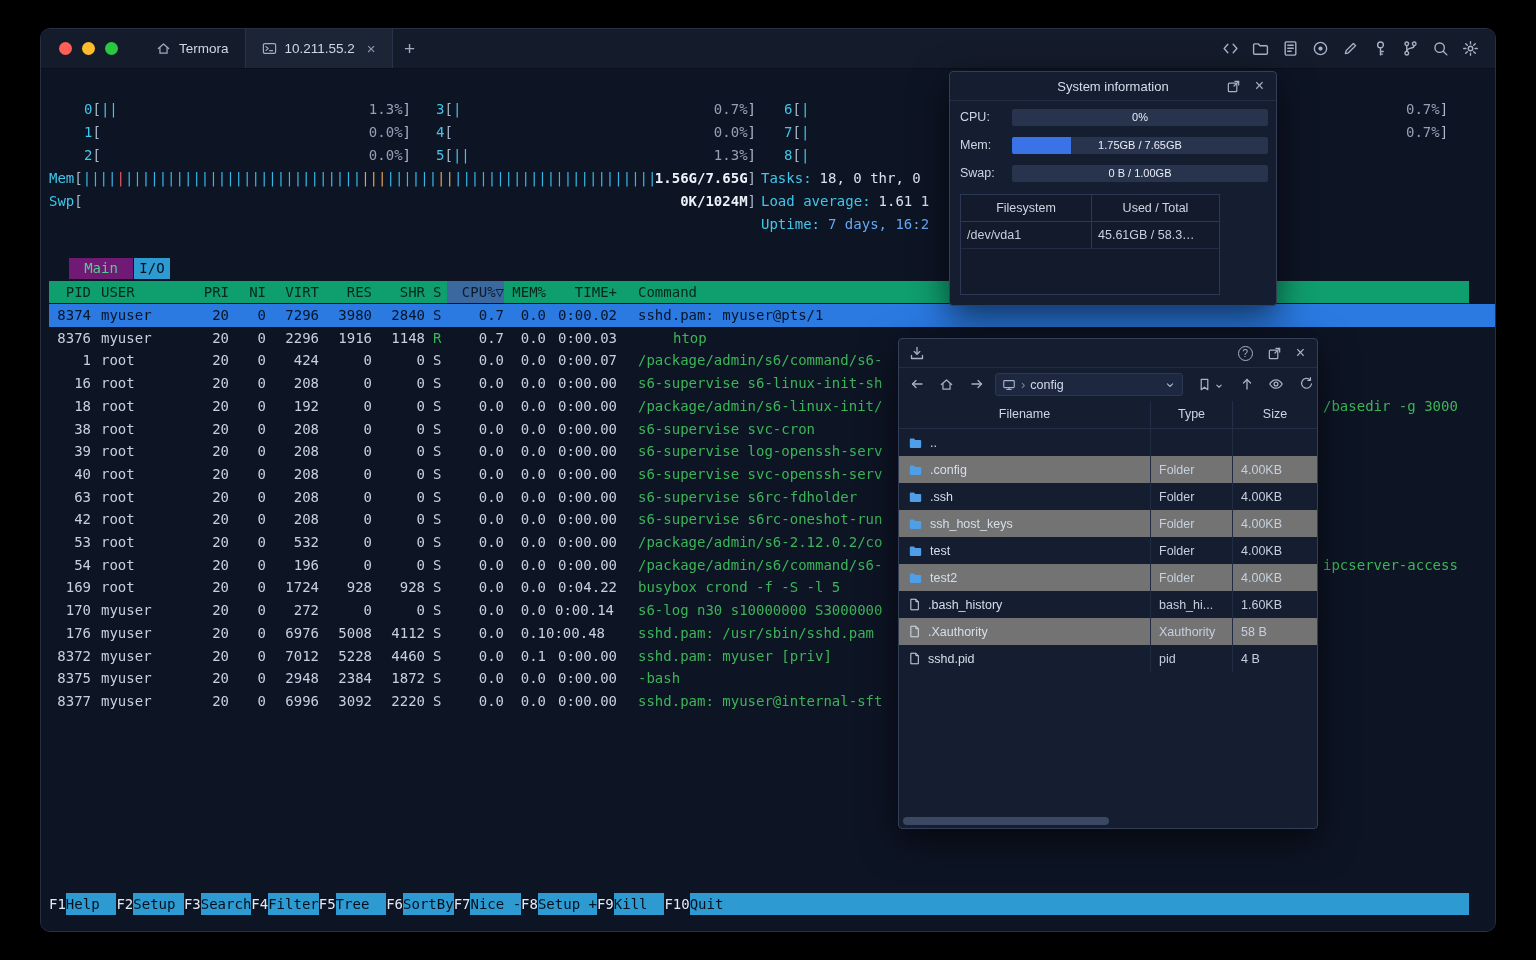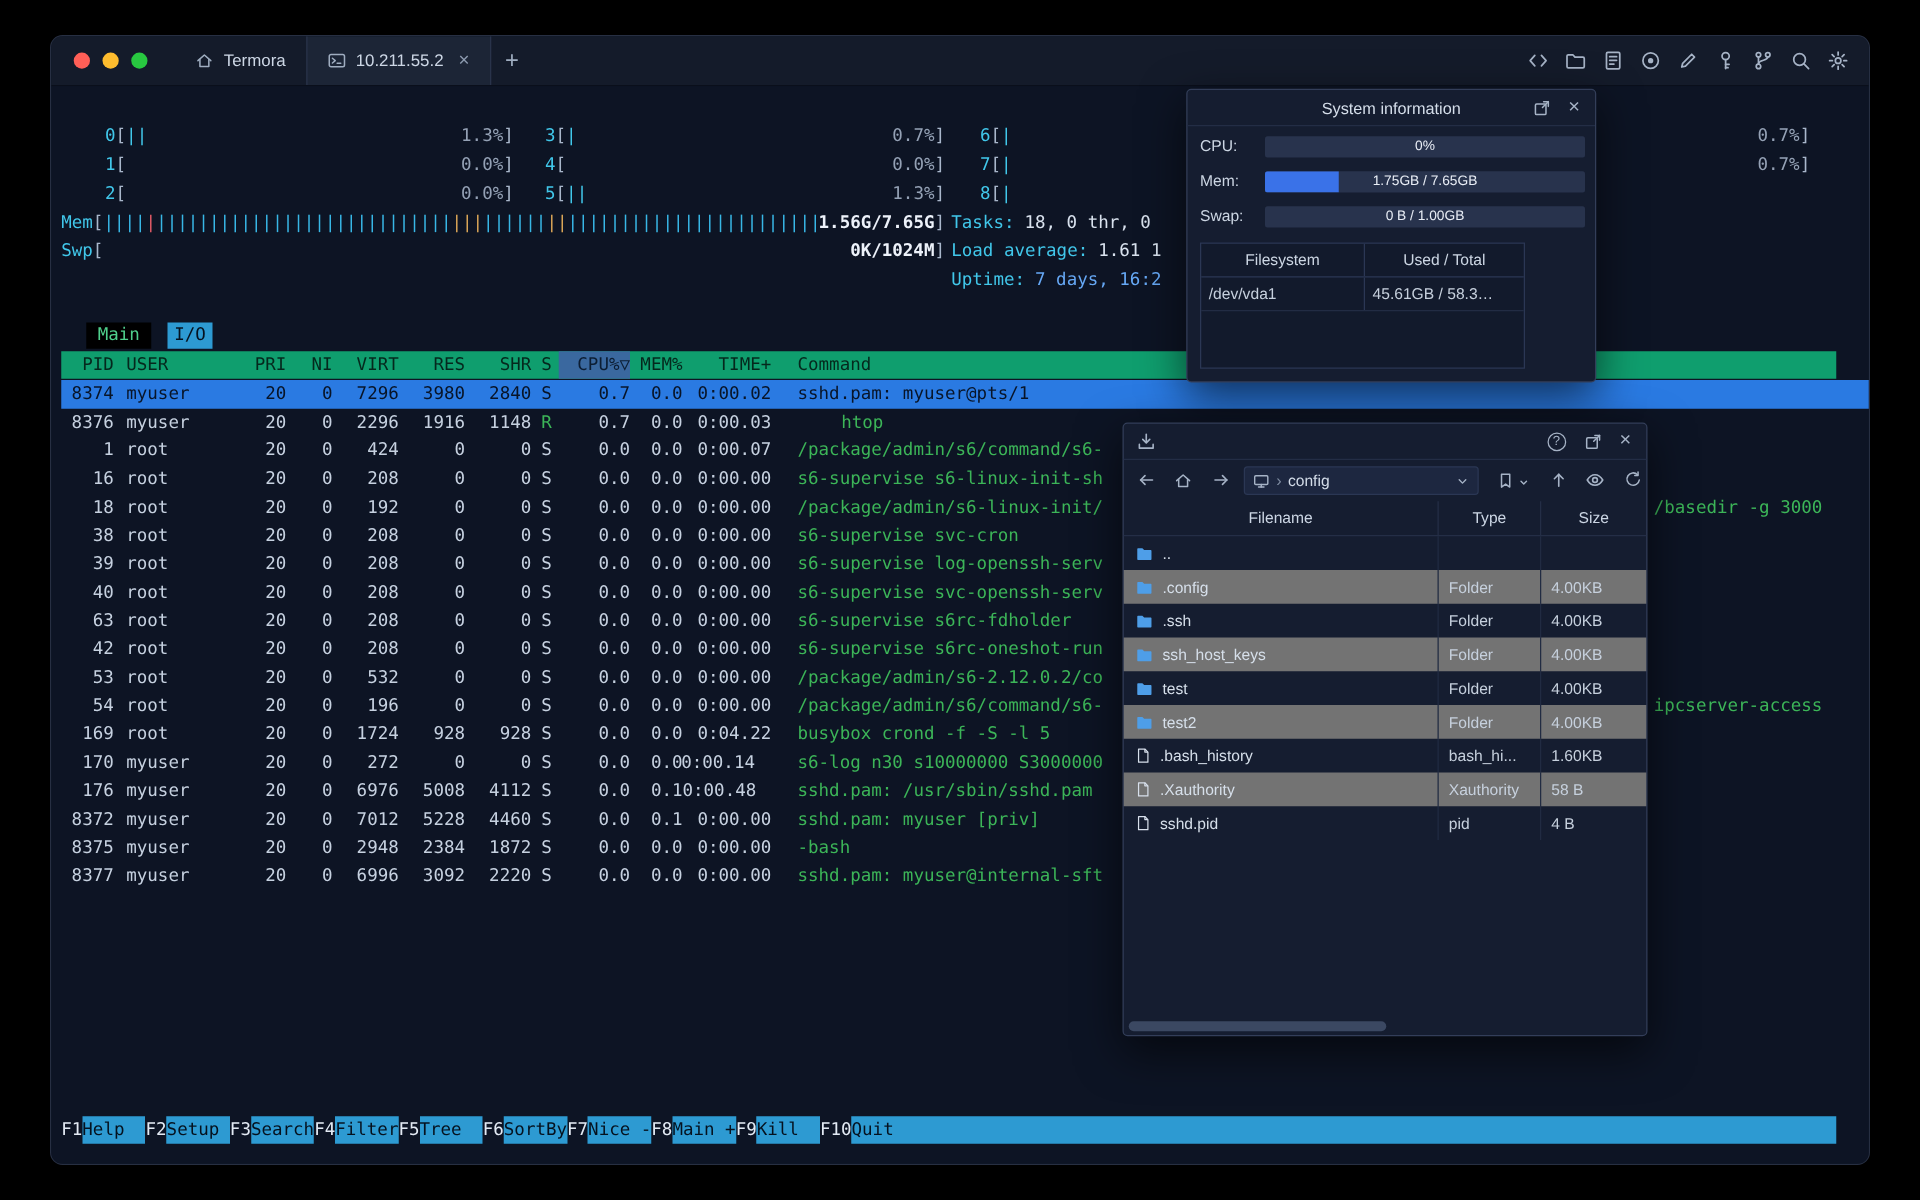--- a/index.html
+++ b/index.html
@@ -34,21 +34,21 @@
   .sp{flex:1} .pct{color:#94a1b5}
   .mbars{flex:1;overflow:hidden;white-space:pre}
   .b-c{color:#38b7e6}.b-r{color:#e15a66}.b-y{color:#d9a557}
   .val{color:#edf2fa;font-weight:bold}
   .tline{position:absolute;height:23px;white-space:pre}
   .val2{color:#d9e2ee;margin-left:8px}
   .valblue{color:#66a8f5;margin-left:8px}
   .tfrag{position:absolute;white-space:pre}
   .cfrag{position:absolute;color:var(--command-green);white-space:pre}
   .scr{position:absolute;top:189px;height:21px;text-align:center;line-height:21px}
-  #scr-main{left:28px;width:52px;background:#000000;color:#4fd08d}
+  #scr-main{left:28px;width:64px;background:#701a75;color:#4fd08d}
   #scr-io{left:93px;width:36px;background:var(--fkey-cyan);color:#05111e}
   .phead{position:absolute;left:8px;top:212px;width:1420px;height:22px;background:var(--header-green)}
   .phcell{position:absolute;color:#05281d;line-height:22px;white-space:pre}
   .phcell.c8{background:var(--sort-blue);color:#0c1d33}
   .prow{position:absolute;left:8px;width:1504px;height:23px}
   .prow.sel{background:var(--selection-blue)}
   .pcell{position:absolute;line-height:23px;white-space:pre;overflow:hidden;color:#c6d1e0}
   .pcell.cmd{color:var(--command-green)}
   .pcell.run{color:var(--command-green)}
   .prow.sel .pcell{color:#081427}
@@ -241,21 +241,21 @@
         <span class="fl">Search</span>
         <span class="fk">F4</span>
         <span class="fl">Filter</span>
         <span class="fk">F5</span>
         <span class="fl">Tree  </span>
         <span class="fk">F6</span>
         <span class="fl">SortBy</span>
         <span class="fk">F7</span>
         <span class="fl">Nice -</span>
         <span class="fk">F8</span>
-        <span class="fl">Main +</span>
+        <span class="fl">Setup +</span>
         <span class="fk">F9</span>
         <span class="fl">Kill  </span>
         <span class="fk">F10</span>
         <span class="fl">Quit  </span>
         <span class="ffill"></span>
       </div>
   <span class="tfrag" style="top: 29px; left: 1365px;"><span class="pct">0.7%</span><span class="br">]</span></span>
       <span class="tfrag" style="top: 52px; left: 1365px;"><span class="pct">0.7%</span><span class="br">]</span></span>
       <div class="phead">
         <span class="phcell c0" style="left: 0px; width: 42px; text-align: right;">PID</span>
@@ -457,21 +457,21 @@
         <span class="pcell num" style="left: 0px; width: 42px; text-align: right;">170</span>
         <span class="pcell num" style="left: 52px; width: 90px; text-align: left;">myuser</span>
         <span class="pcell num" style="left: 142px; width: 38px; text-align: right;">20</span>
         <span class="pcell num" style="left: 184px; width: 33px; text-align: right;">0</span>
         <span class="pcell num" style="left: 221px; width: 49px; text-align: right;">272</span>
         <span class="pcell num" style="left: 274px; width: 49px; text-align: right;">0</span>
         <span class="pcell num" style="left: 327px; width: 49px; text-align: right;">0</span>
         <span class="pcell st" style="left: 384px; width: 14px; text-align: left;">S</span>
         <span class="pcell num" style="left: 398px; width: 57px; text-align: right;">0.0</span>
         <span class="pcell num" style="left: 455px; width: 42px; text-align: right;">0.0</span>
-        <span class="pcell num" style="left: 490px; width: 71px; text-align: center;">0:00.14</span>
+        <span class="pcell num" style="left: 506px; width: 71px; text-align: left;">0:00.14</span>
         <span class="pcell cmd" style="left: 589px; width: 820px; text-align: left;">s6-log n30 s10000000 S3000000</span>
       </div>
       <div class="prow" style="top: 552.8px;">
         <span class="pcell num" style="left: 0px; width: 42px; text-align: right;">176</span>
         <span class="pcell num" style="left: 52px; width: 90px; text-align: left;">myuser</span>
         <span class="pcell num" style="left: 142px; width: 38px; text-align: right;">20</span>
         <span class="pcell num" style="left: 184px; width: 33px; text-align: right;">0</span>
         <span class="pcell num" style="left: 221px; width: 49px; text-align: right;">6976</span>
         <span class="pcell num" style="left: 274px; width: 49px; text-align: right;">5008</span>
         <span class="pcell num" style="left: 327px; width: 49px; text-align: right;">4112</span>

